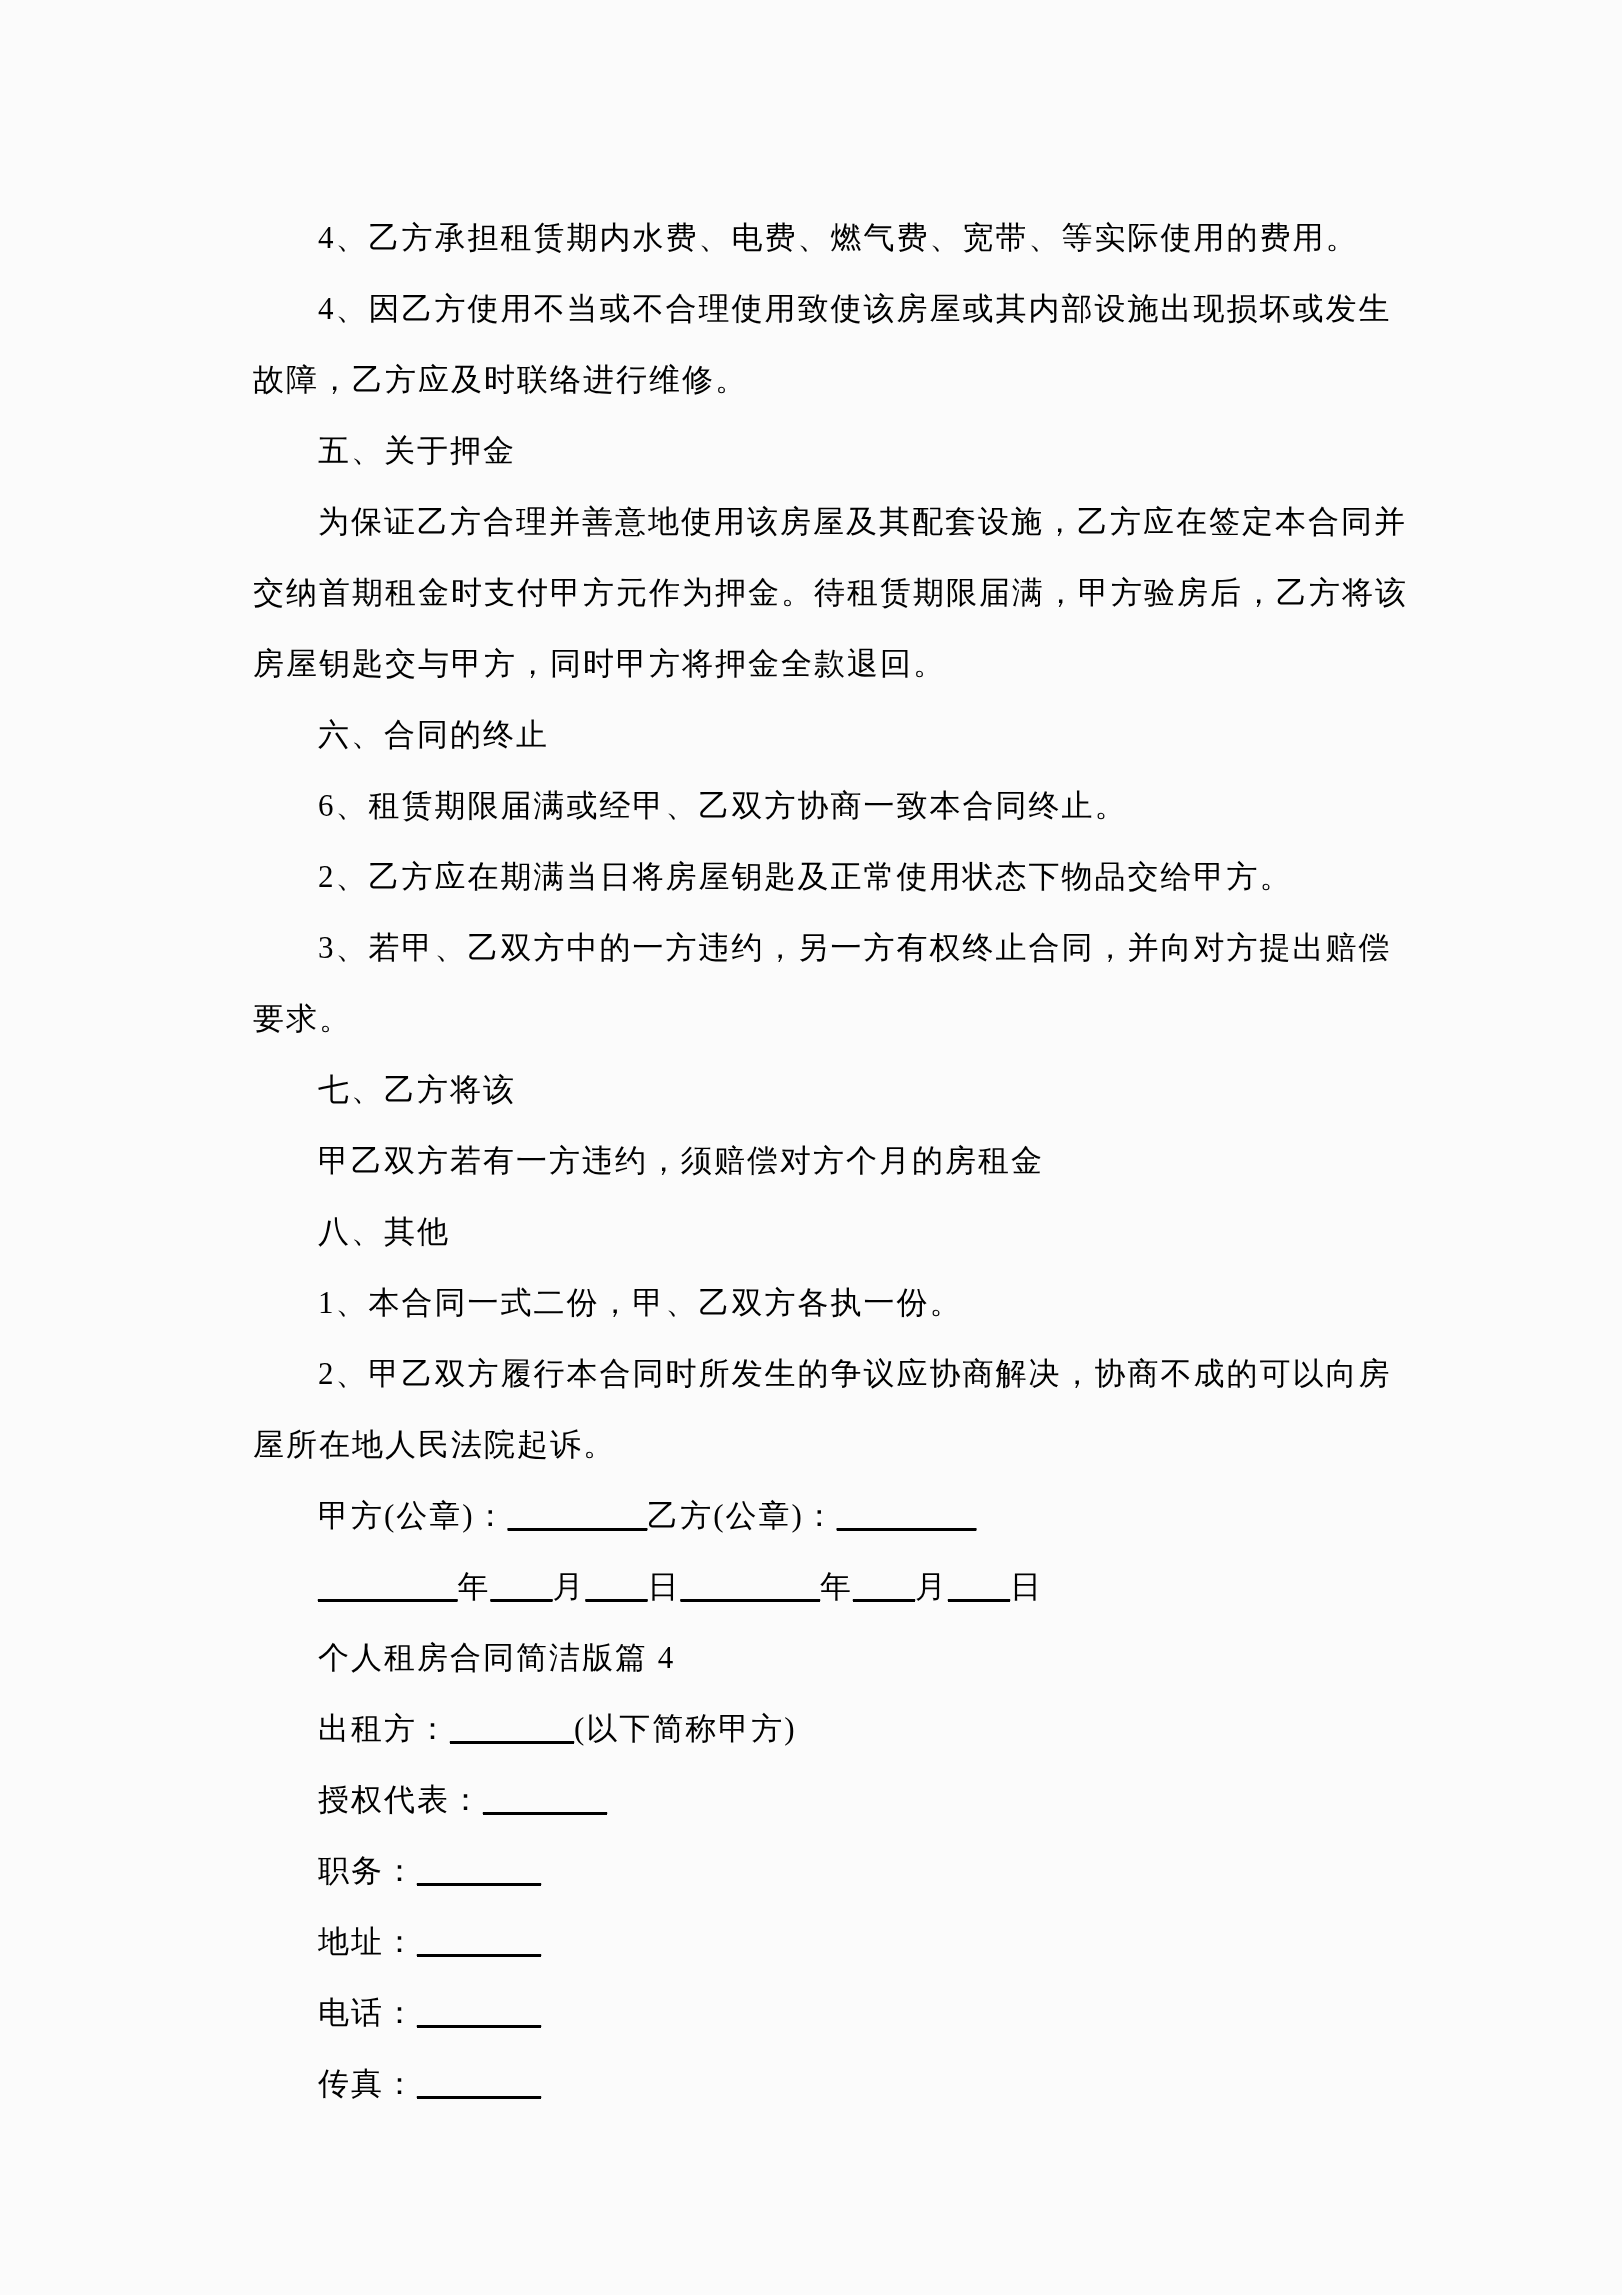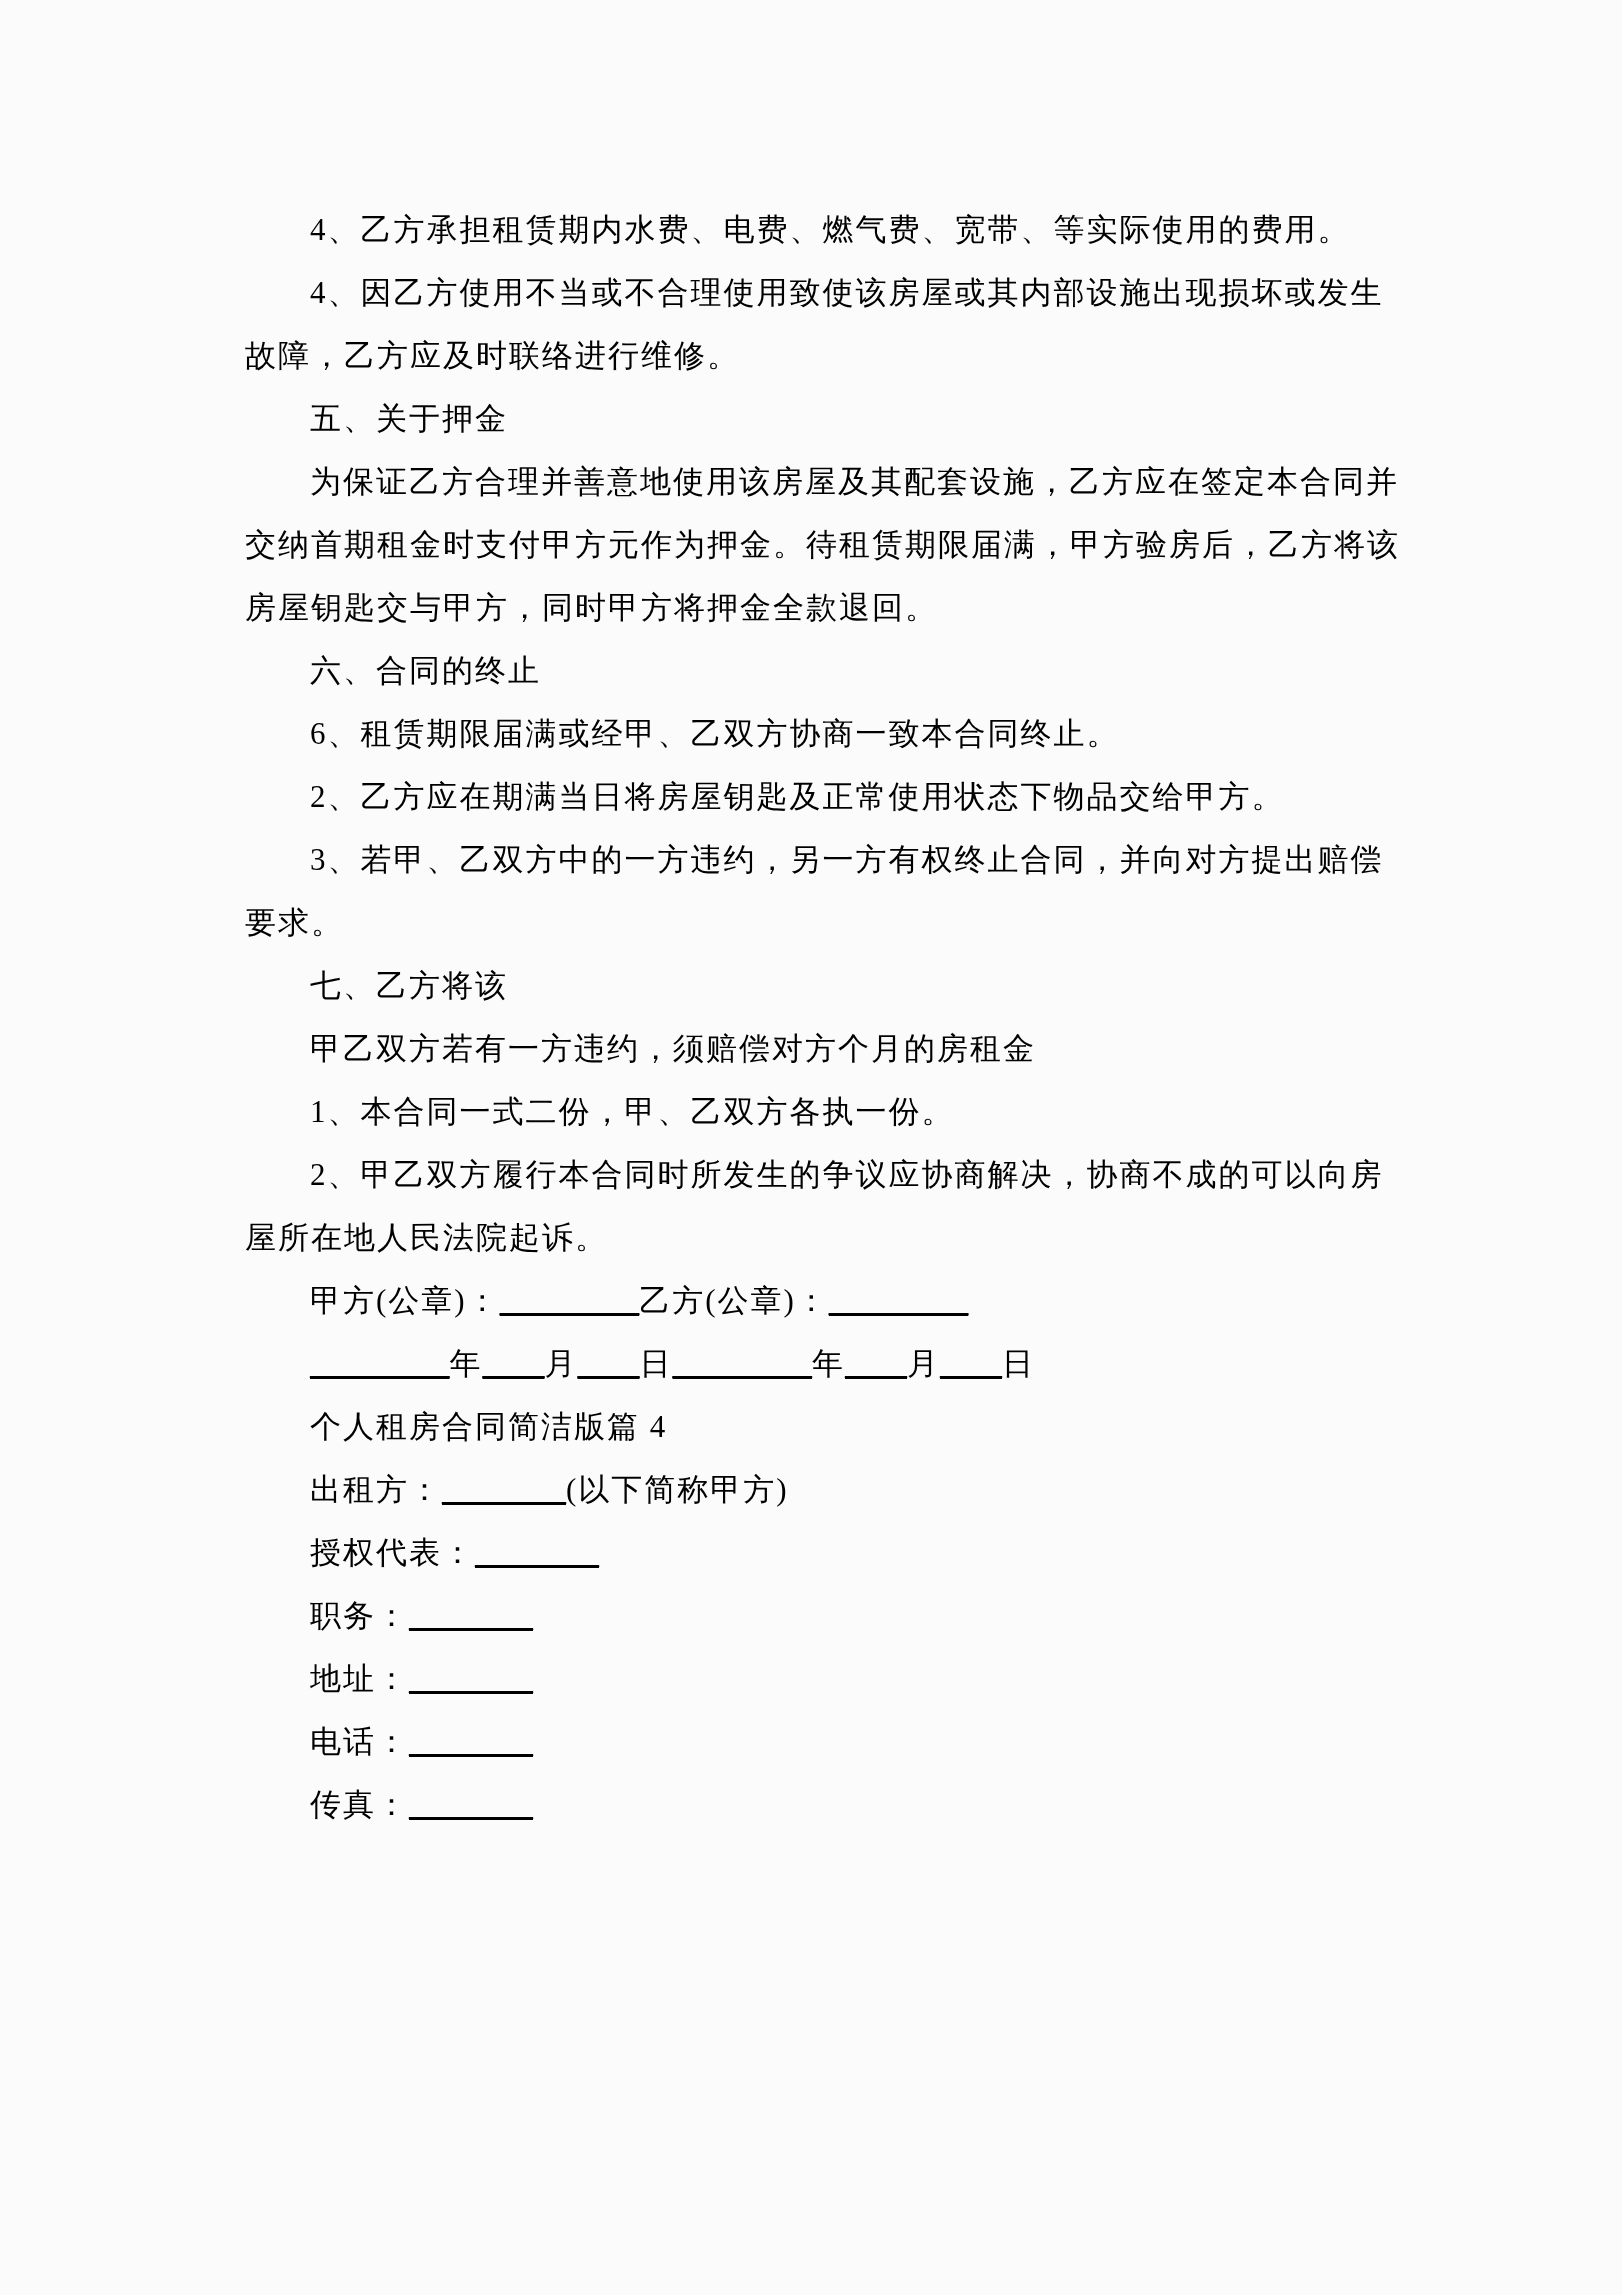--- a/index.html
+++ b/index.html
@@ -16,21 +16,21 @@
     font-family: "Liberation Serif", "DejaVu Serif", serif;
     overflow: hidden;
   }
   .doc {
     position: absolute;
     top: 198px;
     left: 245px;
     width: 1158px;
   }
   .line {
-    margin: 0;
+    margin: 8px;
     padding: 0;
     font-size: 31px;
     line-height: 63px;
     letter-spacing: 2px;
     white-space: nowrap;
     color: #000000;
   }
   .line.indent {
     text-indent: 65px;
   }
@@ -51,20 +51,21 @@
       <p class="line indent">为保证乙方合理并善意地使用该房屋及其配套设施，乙方应在签定本合同并</p>
       <p class="line">交纳首期租金时支付甲方元作为押金。待租赁期限届满，甲方验房后，乙方将该</p>
       <p class="line">房屋钥匙交与甲方，同时甲方将押金全款退回。</p>
       <p class="line indent">六、合同的终止</p>
       <p class="line indent">6、租赁期限届满或经甲、乙双方协商一致本合同终止。</p>
       <p class="line indent">2、乙方应在期满当日将房屋钥匙及正常使用状态下物品交给甲方。</p>
       <p class="line indent">3、若甲、乙双方中的一方违约，另一方有权终止合同，并向对方提出赔偿</p>
       <p class="line">要求。</p>
       <p class="line indent">七、乙方将该</p>
       <p class="line indent">甲乙双方若有一方违约，须赔偿对方个月的房租金</p>
+      <p class="line indent">八、其他</p>
       <p class="line indent">1、本合同一式二份，甲、乙双方各执一份。</p>
       <p class="line indent">2、甲乙双方履行本合同时所发生的争议应协商解决，协商不成的可以向房</p>
       <p class="line">屋所在地人民法院起诉。</p>
       <p class="line indent">甲方(公章)：<span class="blank">_________</span>乙方(公章)：<span class="blank">_________</span></p>
       <p class="line indent"><span class="blank">_________</span>年<span class="blank">____</span>月<span class="blank">____</span>日<span class="blank">_________</span>年<span class="blank">____</span>月<span class="blank">____</span>日</p>
       <p class="line indent">个人租房合同简洁版篇 4</p>
       <p class="line indent">出租方：<span class="blank">________</span>(以下简称甲方)</p>
       <p class="line indent">授权代表：<span class="blank">________</span></p>
       <p class="line indent">职务：<span class="blank">________</span></p>
       <p class="line indent">地址：<span class="blank">________</span></p>

